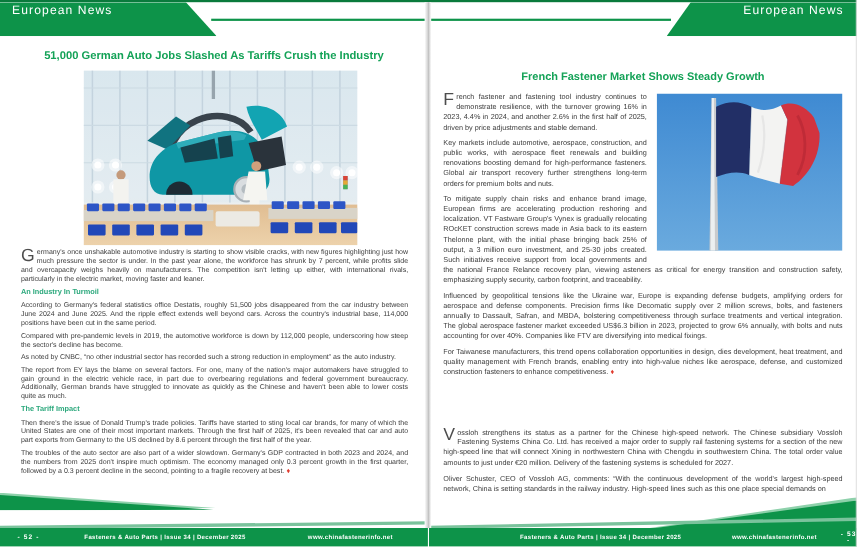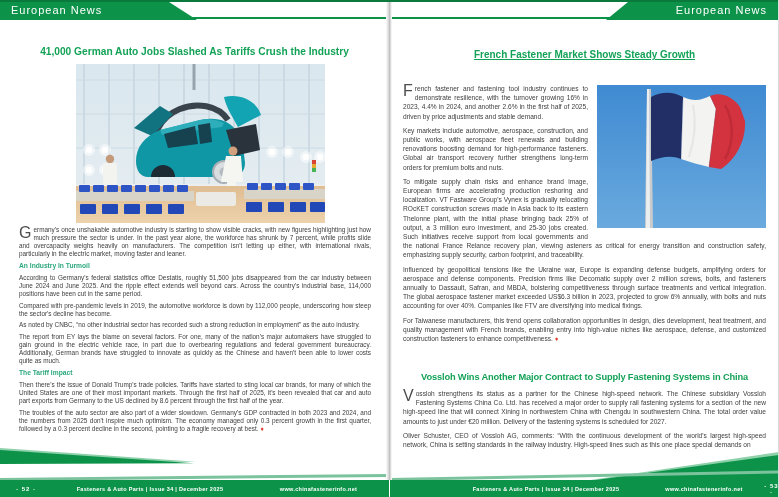--- a/index.html
+++ b/index.html
@@ -11,34 +11,34 @@
   .spread{position:relative;width:779px;height:497px;background:#fff;overflow:hidden;}
   .top-rule{position:absolute;top:0;left:0;width:779px;height:2px;background:#0a7a3c;}
   .edge-r{position:absolute;top:0;right:0;width:1px;height:497px;background:#dcdcdc;}
   .page{position:absolute;top:0;height:497px;}
   #page-l{left:0;width:389px;}
   #page-r{left:390px;width:389px;}
   .gutter{position:absolute;left:386px;top:2px;width:6px;height:478px;
     background:linear-gradient(90deg,#ffffff,#d5d5d5 45%,#bdbdbd 55%,#ffffff);}
 
   
-  .banner{position:absolute;top:2px;height:18px;background:#0d9349;color:#fff;
+  .banner{position:absolute;top:2px;height:31px;background:#0d9349;color:#fff;
     font-size:11px;line-height:17px;letter-spacing:1px;box-sizing:border-box;}
   .banner-l{left:0;width:197px;padding-left:11px;
     clip-path:polygon(0 0,169px 0,197px 100%,0 100%);}
   .banner-r{right:0;width:173px;text-align:right;padding-right:12px;
     clip-path:polygon(22px 0,100% 0,100% 100%,0 100%);}
   .banner-line{position:absolute;top:17px;height:2px;background:#0d9349;}
   .line-l{left:192px;width:197px;}
   .line-r{left:0;width:220px;}
 
   
   .art-title{position:absolute;text-align:center;font-weight:bold;color:#14a257;white-space:nowrap;}
   #lt{top:46px;left:13px;width:363px;font-size:10.2px;}
-  #rt1{top:48px;left:13px;width:363px;font-size:10px;line-height:13.5px;text-decoration:underline;}
+  #rt1{top:64px;left:13px;width:363px;font-size:10px;line-height:13.5px;}
   #rt2{top:372px;left:13px;width:363px;font-size:9.3px;letter-spacing:-0.15px;}
   .tline{display:block;}
 
   
   #factory{position:absolute;top:64px;left:76px;width:249px;height:159px;}
   .flagwrap{float:right;width:169px;height:143px;margin:1px 0 5px 9px;}
   svg{display:block;}
 
   
   .body-text{color:#3d3d3d;text-align:justify;}
@@ -85,21 +85,21 @@
 
 <div class="spread">
   <div class="top-rule"></div>
 
   <div class="page" id="page-l">
     <div class="banner banner-l">
       <span>European News</span>
     </div>
     <div class="banner-line line-l"></div>
 
-    <div class="art-title" id="lt">41,000 German Auto Jobs Slashed As Tariffs Crush the Industry</div>
+    <div class="art-title" id="lt">51,000 German Auto Jobs Slashed As Tariffs Crush the Industry</div>
 
     <svg id="factory" viewBox="0 0 249 159" preserveAspectRatio="none">
       <defs>
         <linearGradient id="g-sky" x1="0" x2="0" y1="0" y2="1">
           <stop offset="0" stop-color="#dde8ef"></stop>
             <stop offset="0.72" stop-color="#eaeff2"></stop>
             <stop offset="1" stop-color="#f1ece2"></stop>
         </linearGradient>
         <linearGradient id="g-floor" x1="0" x2="0" y1="0" y2="1">
           <stop offset="0" stop-color="#e0bd92"></stop>
@@ -249,21 +249,20 @@
           <path d="M128,20 C136,34 138,56 128,74" stroke="#a8222e" stroke-width="2.5" opacity="0.45" fill="none"></path>
         </svg>
       </div>
       <p><span class="dc">F</span><span>rench fastener and fastening tool industry continues to demonstrate resilience, with the turnover growing 16% in 2023, 4.4% in 2024, and another 2.6% in the first half of 2025, driven by price adjustments and stable demand.</span></p>
       <p>Key markets include automotive, aerospace, construction, and public works, with aerospace fleet renewals and building renovations boosting demand for high-performance fasteners. Global air transport recovery further strengthens long-term orders for premium bolts and nuts.</p>
       <p>To mitigate supply chain risks and enhance brand image, European firms are accelerating production reshoring and localization. VT Fastware Group's Vynex is gradually relocating ROcKET construction screws made in Asia back to its eastern Thelonne plant, with the initial phase bringing back 25% of output, a 3 million euro investment, and 25-30 jobs created. Such initiatives receive support from local governments and the national France Relance recovery plan, viewing asteners as critical for energy transition and construction safety, emphasizing supply security, carbon footprint, and traceability.</p>
       <p>Influenced by geopolitical tensions like the Ukraine war, Europe is expanding defense budgets, amplifying orders for aerospace and defense components. Precision firms like Decomatic supply over 2 million screws, bolts, and fasteners annually to Dassault, Safran, and MBDA, bolstering competitiveness through surface treatments and vertical integration. The global aerospace fastener market exceeded US$6.3 billion in 2023, projected to grow 6% annually, with bolts and nuts accounting for over 40%. Companies like FTV are diversifying into medical fixings.</p>
       <p><span>For Taiwanese manufacturers, this trend opens collaboration opportunities in design, dies development, heat treatment, and quality management with French brands, enabling entry into high-value niches like aerospace, defense, and customized construction fasteners to enhance competitiveness.</span><span class="diamond">♦</span></p>
     </div>
 
-    <div class="art-title" id="rt2">Vossloh Wins Another Major Contract to Supply Fastening Systems in China</div>
 
     <div class="body-text" id="rbody2">
       <p><span class="dc">V</span><span>ossloh strengthens its status as a partner for the Chinese high-speed network. The Chinese subsidiary Vossloh Fastening Systems China Co. Ltd. has received a major order to supply rail fastening systems for a section of the new high-speed line that will connect Xining in northwestern China with Chengdu in southwestern China. The total order value amounts to just under €20 million. Delivery of the fastening systems is scheduled for 2027.</span></p>
       <p>Oliver Schuster, CEO of Vossloh AG, comments: “With the continuous development of the world's largest high-speed network, China is setting standards in the railway industry. High-speed lines such as this one place special demands on</p>
     </div>
 
     <div class="wedge-r-hi"></div>
     <div class="wedge-r"></div>
     <div class="band-hi skew-r"></div>
 

